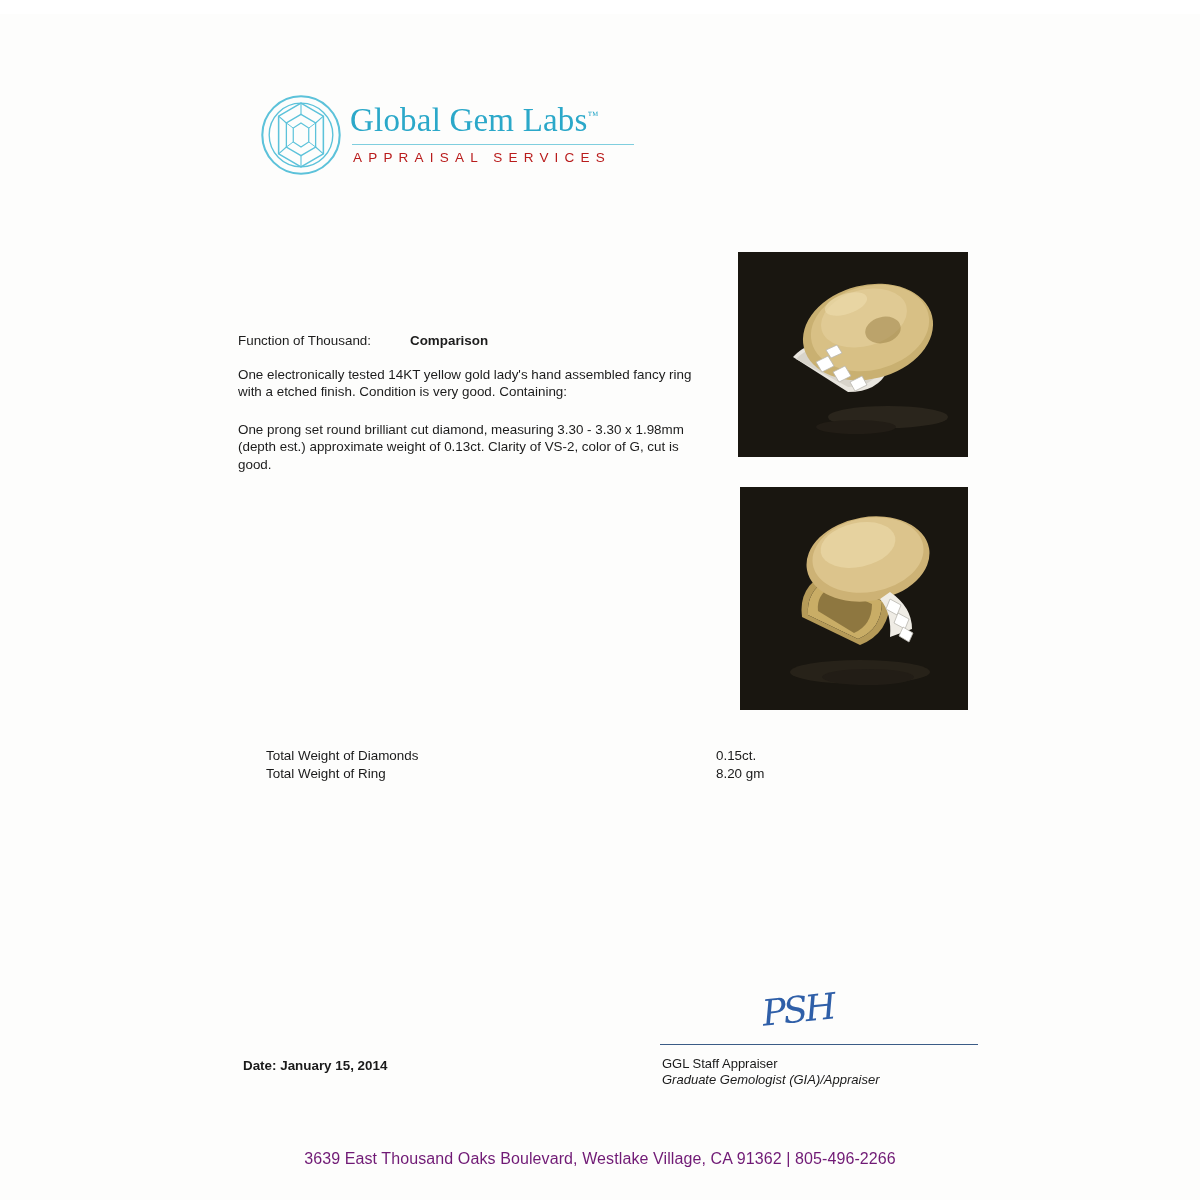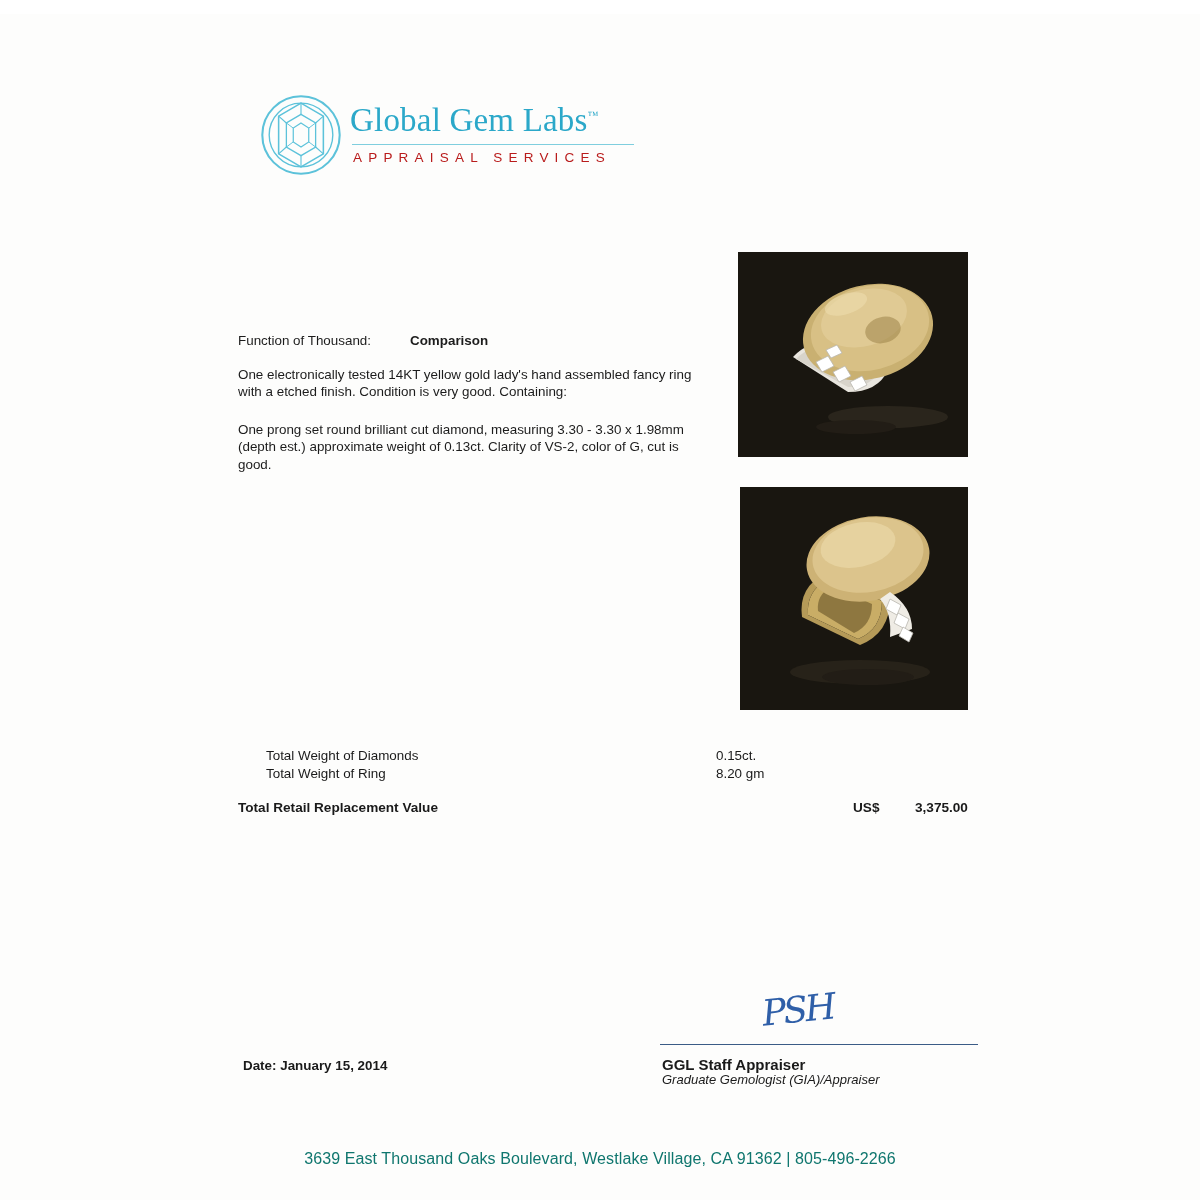--- a/index.html
+++ b/index.html
@@ -160,22 +160,22 @@
     font-size: 36px;
     color: #2f5fa8;
     letter-spacing: -3px;
     transform: rotate(-6deg);
     white-space: nowrap;
   }
   .sig-name {
     position: absolute;
     left: 662px;
     top: 1042px;
-    font-size: 15px;
-    font-weight: bold;
+    font-size: 13px;
+    font-weight: normal;
   }
   .sig-title {
     position: absolute;
     left: 662px;
     top: 1058px;
     font-size: 13px;
     font-style: italic;
   }
   .date {
     position: absolute;
@@ -186,21 +186,21 @@
   }
 
   
   .footer {
     position: absolute;
     left: 0;
     top: 1136px;
     width: 1200px;
     text-align: center;
     font-size: 16px;
-    color: #0f766e;
+    color: #701a75;
     letter-spacing: 0.1px;
   }
 </style>
 </head>
 <body>
 
 <div class="page">
 
   <div class="header">
     <div class="logo-mark">
@@ -287,25 +287,20 @@
     <div class="tot-row">
       <div class="tot-label">Total Weight of Diamonds</div>
       <div class="tot-val">0.15ct.</div>
     </div>
     <div class="tot-row">
       <div class="tot-label">Total Weight of Ring</div>
       <div class="tot-val">8.20 gm</div>
     </div>
   </div>
 
-  <div class="grand">
-    <div class="grand-label">Total Retail Replacement Value</div>
-    <div class="grand-cur">US$</div>
-    <div class="grand-amt">3,375.00</div>
-  </div>
 
   <div class="sig-script">PSH</div>
   <div class="sig-line"></div>
   <div class="sig-name">GGL Staff Appraiser</div>
   <div class="sig-title">Graduate Gemologist (GIA)/Appraiser</div>
   <div class="date">Date: January 15, 2014</div>
 
   <div class="footer">3639 East Thousand Oaks Boulevard, Westlake Village, CA 91362  |  805-496-2266</div>
 
 </div>

